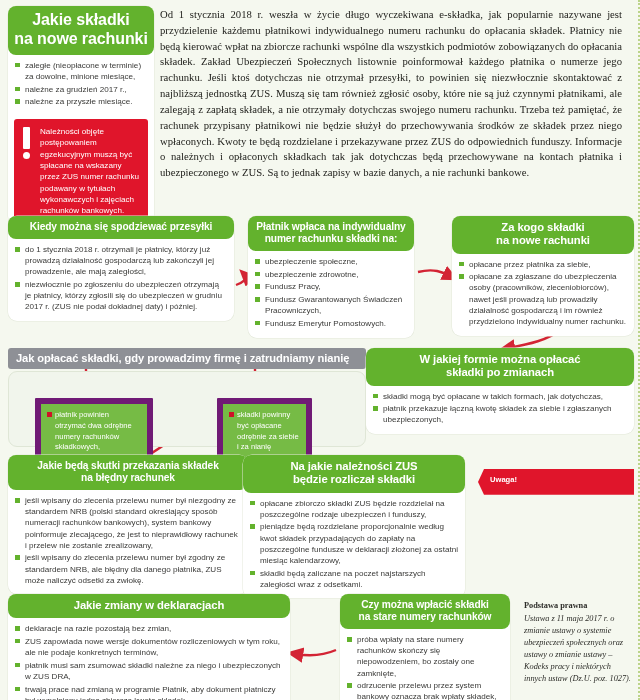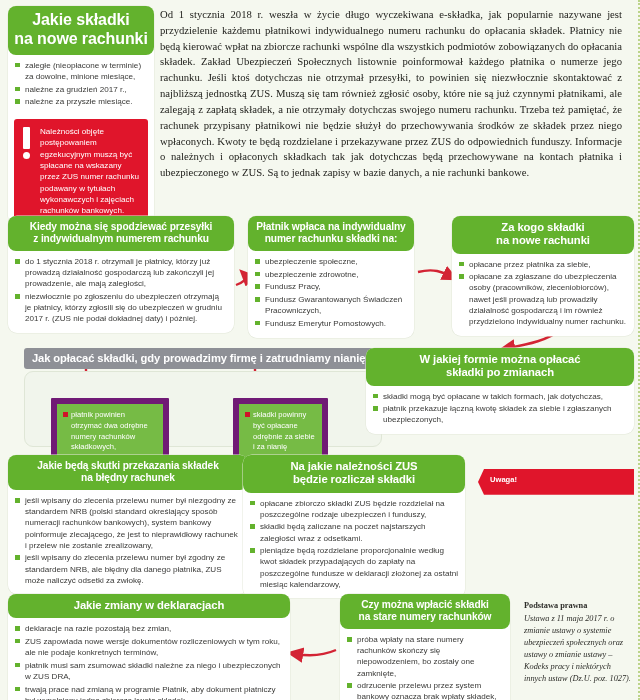--- a/index.html
+++ b/index.html
@@ -102,21 +102,21 @@
   }
 
   
   .row2 { position: absolute; top: 216px; left: 0; width: 640px; }
   .b-kiedy { position: absolute; left: 8px; top: 0; width: 226px; }
   .b-platnik { position: absolute; left: 248px; top: 0; width: 166px; }
   .b-zakogo { position: absolute; left: 452px; top: 0; width: 182px; }
 
   
   .row3 { position: absolute; top: 348px; left: 0; width: 640px; }
-  .b-jak { position: absolute; left: 24px; top: 0; width: 358px; }
+  .b-jak { position: absolute; left: 8px; top: 0; width: 358px; }
   .jak-body {
     background: #f1f5ec;
     border: 1px solid #dfe6d6;
     border-radius: 9px;
     margin-top: 2px;
     height: 76px;
     position: relative;
   }
   .green-note {
     position: absolute;
@@ -235,21 +235,20 @@
     </div>
 
     <div class="lead">Od 1 stycznia 2018 r. weszła w życie długo wyczekiwana e-składka, jak popularnie nazywane jest przydzielenie każdemu płatnikowi indywidualnego numeru rachunku do opłacania składek. Płatnicy nie będą kierować wpłat na zbiorcze rachunki wspólne dla wszystkich podmiotów zobowiązanych do opłacania składek. Zakład Ubezpieczeń Społecznych listownie poinformował każdego płatnika o numerze jego rachunku. Jeśli ktoś dotychczas nie otrzymał przesyłki, to powinien się niezwłocznie skontaktować z najbliższą jednostką ZUS. Muszą się tam również zgłosić osoby, które nie są już czynnymi płatnikami, ale zalegają z zapłatą składek, a nie otrzymały dotychczas swojego numeru rachunku. Trzeba też pamiętać, że rachunek przypisany płatnikowi nie będzie służył do przechowywania środków ze składek przez niego wpłaconych. Kwoty te będą rozdzielane i przekazywane przez ZUS do odpowiednich funduszy. Informacje o należnych i opłaconych składkach tak jak dotychczas będą przechowywane na kontach płatnika i ubezpieczonego w ZUS. Są to jednak zapisy w bazie danych, a nie rachunki bankowe.</div>
   </div>
 
   <div class="row2">
 
     <div class="b-kiedy card">
       <div class="hdr md">
         <span>Kiedy można się spodziewać przesyłki</span><br>
-        <span>z indywidualnym numerem rachunku</span>
       </div>
       <ul class="bl">
         <li>do 1 stycznia 2018 r. otrzymali je płatnicy, którzy już prowadzą działalność gospodarczą lub zakończyli jej prowadzenie, ale mają zaległości,</li>
         <li>niezwłocznie po zgłoszeniu do ubezpieczeń otrzymają je płatnicy, którzy zgłosili się do ubezpieczeń w grudniu 2017 r. (ZUS nie podał dokładnej daty) i później.</li>
       </ul>
     </div>
 
     <div class="b-platnik card">
       <div class="hdr md">
         <span>Płatnik wpłaca na indywidualny</span><br>
@@ -311,22 +310,22 @@
       </ul>
     </div>
 
     <div class="b-nalez card">
       <div class="hdr lg">
         <span>Na jakie należności ZUS</span><br>
         <span>będzie rozliczał składki</span>
       </div>
       <ul class="bl">
         <li>opłacane zbiorczo składki ZUS będzie rozdzielał na poszczególne rodzaje ubezpieczeń i funduszy,</li>
+        <li>pieniądze będą rozdzielane proporcjonalnie według kwot składek przypadających do zapłaty na poszczególne fundusze w deklaracji złożonej za ostatni miesiąc kalendarzowy,</li>
         <li>składki będą zaliczane na poczet najstarszych zaległości wraz z odsetkami.</li>
-        <li>pieniądze będą rozdzielane proporcjonalnie według kwot składek przypadających do zapłaty na poszczególne fundusze w deklaracji złożonej za ostatni miesiąc kalendarzowy,</li>
       </ul>
     </div>
 
     <div class="uwaga">
       <b>Uwaga!</b>
     </div>
   </div>
 
   <div class="row5">
 

